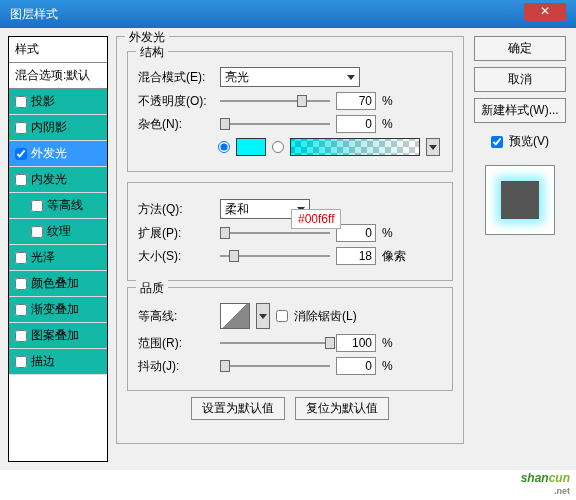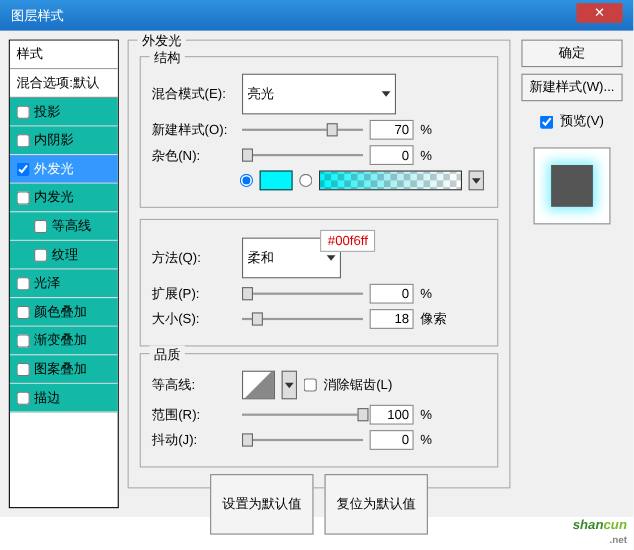--- a/index.html
+++ b/index.html
@@ -14,32 +14,32 @@
 .style-item { padding: 4px 6px; border-bottom: 1px solid #ddd; display: flex; align-items: center; gap: 4px; background: #14b8a6; }
 .style-item.active { background: #3399ff; color: #fff; }
 .style-item.indent { padding-left: 22px; }
 .style-item input[type=checkbox] { width: 12px; height: 12px; }
 .main-panel { flex: 1; }
 .fieldset { border: 1px solid #aaa; padding: 8px 10px 10px; margin-bottom: 6px; position: relative; }
 .fieldset-legend { position: absolute; top: -8px; left: 8px; background: #f0f0f0; padding: 0 4px; }
 .inner-fieldset { border: 1px solid #aaa; padding: 10px 10px 10px; margin-top: 6px; position: relative; }
 .row { display: flex; align-items: center; margin: 5px 0; gap: 6px; }
 .row-label { width: 76px; text-align: left; }
-.dropdown { border: 1px solid #666; background: #fff; padding: 1px 4px; display: flex; align-items: center; justify-content: space-between; width: 140px; height: 37px; }
+.dropdown { border: 1px solid #666; background: #fff; padding: 1px 4px; display: flex; align-items: center; justify-content: space-between; width: 140px; height: 20px; }
 .dropdown-arrow { border-left: 4px solid transparent; border-right: 4px solid transparent; border-top: 5px solid #333; }
 .slider-track { width: 110px; height: 2px; background: #999; position: relative; }
 .slider-thumb { position: absolute; top: -5px; width: 10px; height: 12px; background: #ddd; border: 1px solid #666; }
 .num-input { width: 40px; height: 18px; border: 1px solid #888; background: #fff; text-align: right; padding: 0 3px; }
 .color-swatch { width: 30px; height: 18px; border: 1px solid #333; }
 .gradient-swatch { width: 130px; height: 18px; border: 1px solid #333; background: linear-gradient(to right, #00f6ff, #aaf0f5 50%, #fff), repeating-conic-gradient(#ccc 0 25%, #fff 0 50%) 50%/12px 12px; background-blend-mode: multiply; }
 .grad-arrow { width: 14px; height: 18px; border: 1px solid #666; background: #ddd; display: flex; align-items: center; justify-content: center; }
 .color-tooltip { position: absolute; background: #fff; border: 1px solid #aaa; padding: 2px 6px; color: #d00; left: 174px; top: 172px; z-index: 10; }
 .contour-swatch { width: 30px; height: 26px; border: 1px solid #666; background: linear-gradient(135deg, #fff 48%, #888 50%); display: inline-block; }
 .btn-row { display: flex; gap: 10px; justify-content: center; margin-top: 6px; }
-.btn { border: 1px solid #888; background: #f4f4f4; padding: 18px 10px; cursor: pointer; }
+.btn { border: 1px solid #888; background: #f4f4f4; padding: 2px 10px; cursor: pointer; }
 .right-panel { width: 96px; display: flex; flex-direction: column; gap: 6px; align-items: center; }
 .right-btn { width: 92px; border: 1px solid #888; background: #f4f4f4; padding: 3px 0; text-align: center; cursor: pointer; }
 .preview-box { width: 70px; height: 70px; border: 1px solid #888; background: #fff; display: flex; align-items: center; justify-content: center; margin-top: 4px; }
 .preview-inner { width: 38px; height: 38px; background: #555; box-shadow: 0 0 10px 4px #7df0ff; }
 .watermark { position: absolute; right: 6px; bottom: 4px; font-size: 16px; color: #3a8a2a; font-weight: bold; font-style: italic; }
 .watermark .cun { color: #7ab82f; }
 .watermark .net { font-size: 9px; color: #888; display: block; text-align: right; font-style: normal; }
 input[type=radio] { width: 12px; height: 12px; }
 input[type=checkbox] { width: 12px; height: 12px; }
 </style>
@@ -111,21 +111,21 @@
       <div class="inner-fieldset">
         <div class="fieldset-legend">结构</div>
         <div class="row">
           <span class="row-label">混合模式(E):</span>
           <div class="dropdown">
             <span>亮光</span>
             <span class="dropdown-arrow"></span>
           </div>
         </div>
         <div class="row">
-          <span class="row-label">新建样式(O):</span>
+          <span class="row-label">不透明度(O):</span>
           <div class="slider-track">
               <div class="slider-thumb" style="left:70%;"></div>
             </div>
           <input class="num-input" value="70" style="">
           <span>%</span>
         </div>
         <div class="row">
           <span class="row-label">杂色(N):</span>
           <div class="slider-track">
               <div class="slider-thumb" style="left:0;"></div>
@@ -203,20 +203,21 @@
 
       <div class="btn-row">
         <button class="btn">设置为默认值</button>
         <button class="btn">复位为默认值</button>
       </div>
     </div>
   </div>
 
   <div class="right-panel">
     <button class="right-btn">确定</button>
+    <button class="right-btn">取消</button>
     <button class="right-btn">新建样式(W)...</button>
     <div class="row" style="margin-top:4px;">
       <input type="checkbox" checked="" style="">
       <span>预览(V)</span>
     </div>
     <div class="preview-box">
       <div class="preview-inner"></div>
     </div>
   </div>
 

